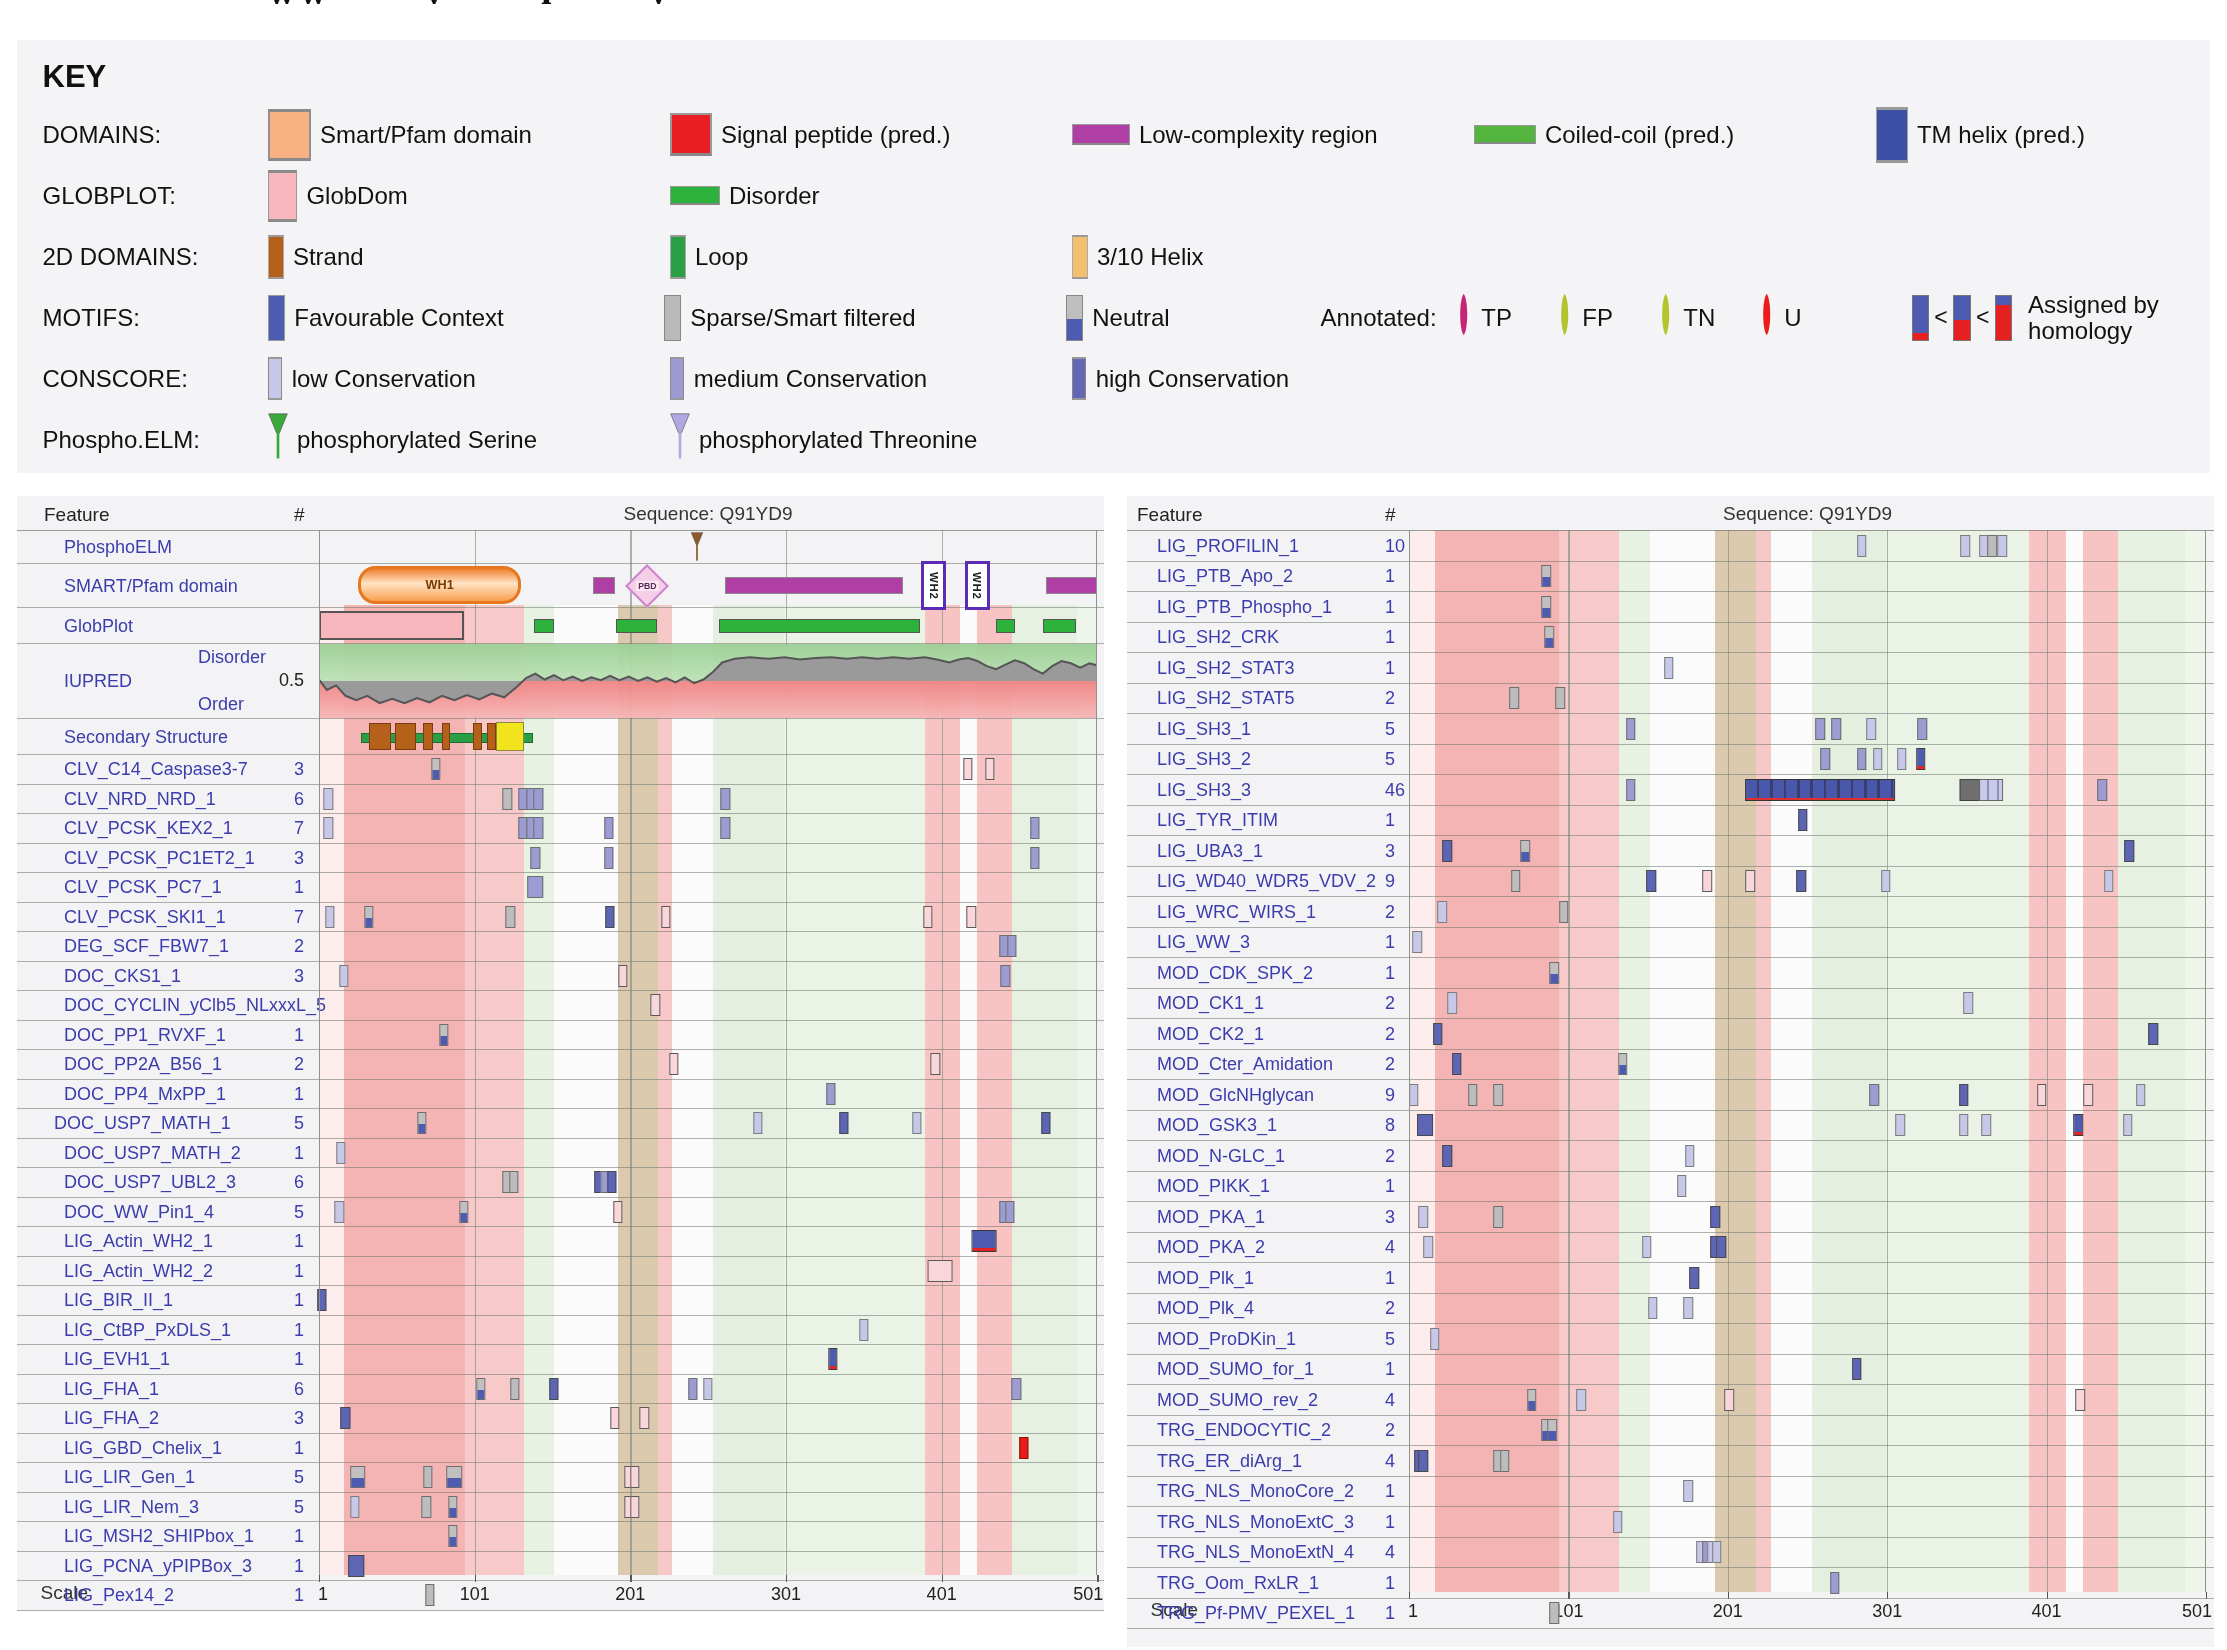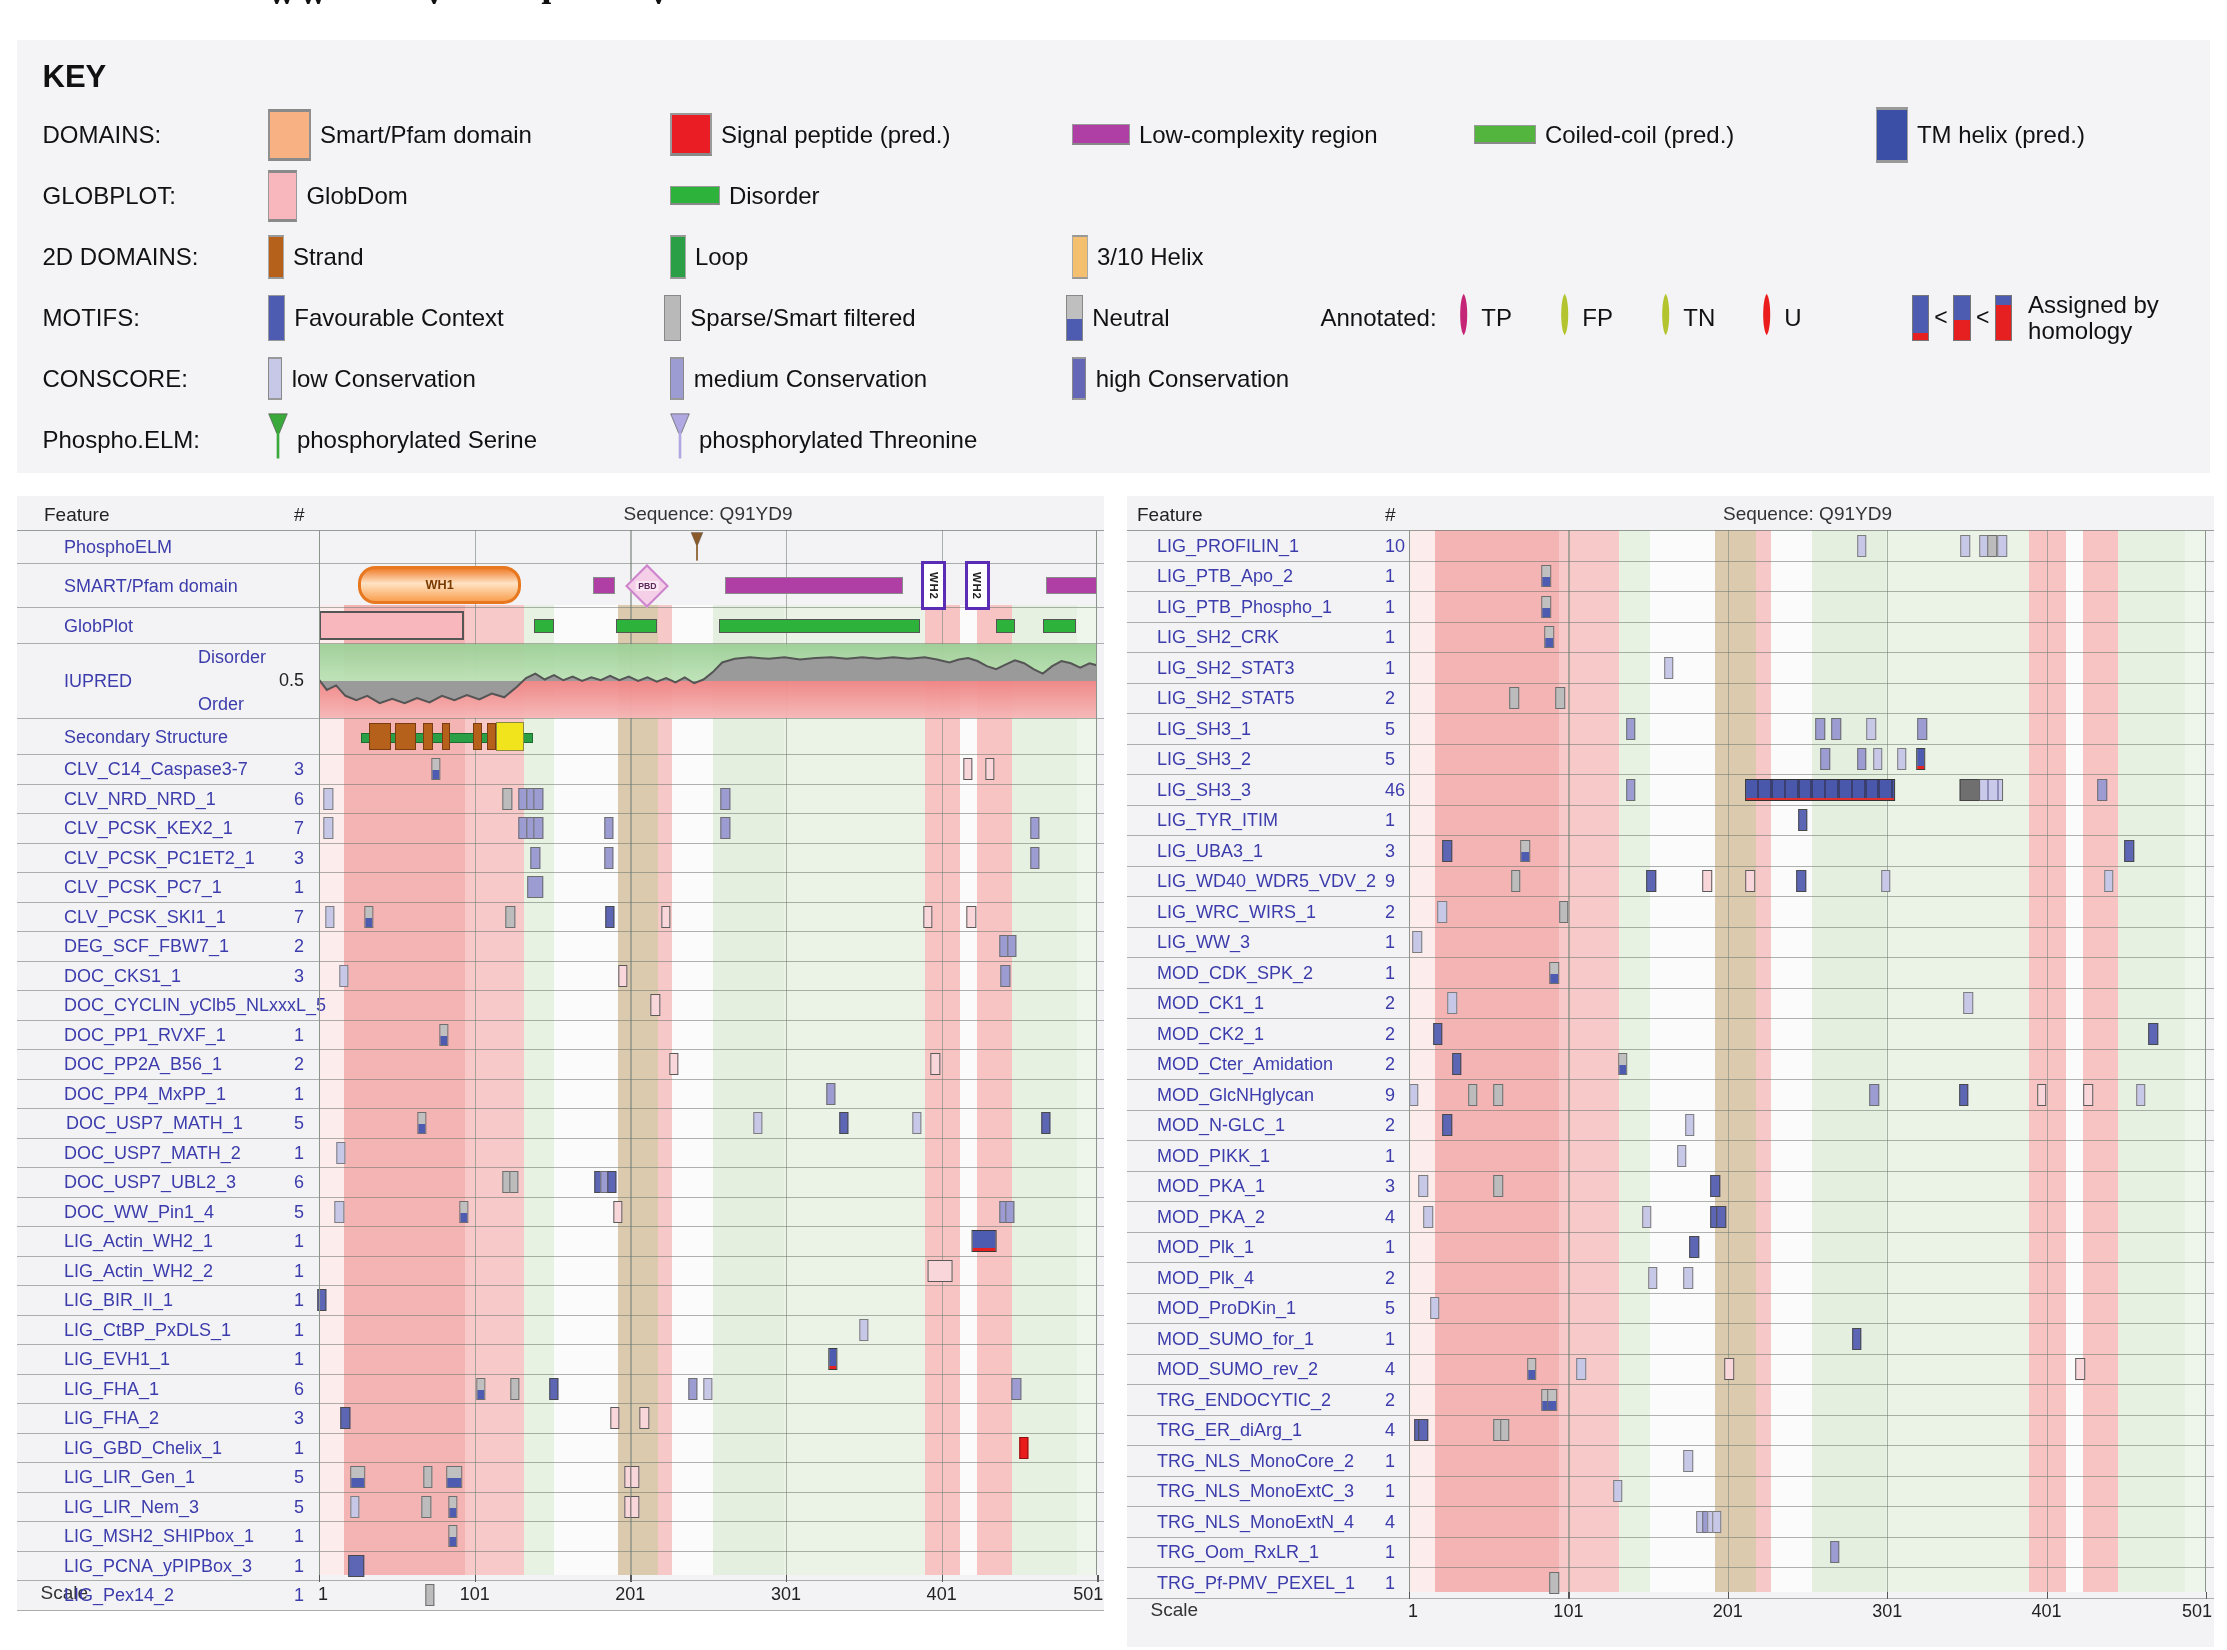--- a/index.html
+++ b/index.html
@@ -452,21 +452,21 @@
           </div>
         </div>
         <div class="prow" style="height: 28.5px;">
           <span class="flabel" style="left: 47px;">DOC_PP4_MxPP_1</span>
           <span class="fcount" style="left: 277px;">1</span>
           <div class="fplot" style="left: 302px; right: 6.7px;">
             <div class="mark m-med" style="left: 65.8%; width: 1.2%; min-width: 8.7px;"></div>
           </div>
         </div>
         <div class="prow" style="height: 28.5px;">
-          <span class="flabel" style="left: 49px;">DOC_USP7_MATH_1</span>
+          <span class="flabel" style="left: 37px;">DOC_USP7_MATH_1</span>
           <span class="fcount" style="left: 277px;">5</span>
           <div class="fplot" style="left: 302px; right: 6.7px;">
             <div class="mark m-neutral" style="left: 13.2%; width: 1.2%; min-width: 8.7px;"></div>
             <div class="mark m-low" style="left: 56.4%; width: 1.2%; min-width: 8.7px;"></div>
             <div class="mark m-high" style="left: 67.4%; width: 1.2%; min-width: 8.7px;"></div>
             <div class="mark m-low" style="left: 76.8%; width: 1.2%; min-width: 8.7px;"></div>
             <div class="mark m-high" style="left: 93.4%; width: 1.2%; min-width: 8.7px;"></div>
           </div>
         </div>
         <div class="prow" style="height: 28.5px;">
@@ -818,20 +818,32 @@
             <div class="mark m-gray" style="left: 8%; width: 1.2%; min-width: 8.7px;"></div>
             <div class="mark m-gray" style="left: 11.2%; width: 1.2%; min-width: 8.7px;"></div>
             <div class="mark m-med" style="left: 58.4%; width: 1.2%; min-width: 8.7px;"></div>
             <div class="mark m-high" style="left: 69.6%; width: 1.2%; min-width: 8.7px;"></div>
             <div class="mark m-pink" style="left: 79.4%; width: 1.2%; min-width: 8.7px;"></div>
             <div class="mark m-pink" style="left: 85.2%; width: 1.2%; min-width: 8.7px;"></div>
             <div class="mark m-low" style="left: 91.8%; width: 1.2%; min-width: 8.7px;"></div>
           </div>
         </div>
         <div class="prow" style="height: 29.5px;">
+          <span class="flabel" style="left: 30px;">MOD_GSK3_1</span>
+          <span class="fcount" style="left: 258px;">8</span>
+          <div class="fplot" style="left: 282px; right: 8px;">
+            <div class="mark m-high" style="left: 2%; width: 2%; min-width: 8.7px;"></div>
+            <div class="mark m-low" style="left: 61.6%; width: 1.2%; min-width: 8.7px;"></div>
+            <div class="mark m-low" style="left: 69.6%; width: 1.2%; min-width: 8.7px;"></div>
+            <div class="mark m-low" style="left: 72.4%; width: 1.2%; min-width: 8.7px;"></div>
+            <div class="mark m-homology" style="left: 84%; width: 1.2%; min-width: 8.7px;"></div>
+            <div class="mark m-low" style="left: 90.2%; width: 1.2%; min-width: 8.7px;"></div>
+          </div>
+        </div>
+        <div class="prow" style="height: 29.5px;">
           <span class="flabel" style="left: 30px;">MOD_N-GLC_1</span>
           <span class="fcount" style="left: 258px;">2</span>
           <div class="fplot" style="left: 282px; right: 8px;">
             <div class="mark m-high" style="left: 4.8%; width: 1.2%; min-width: 8.7px;"></div>
             <div class="mark m-low" style="left: 35.2%; width: 1.2%; min-width: 8.7px;"></div>
           </div>
         </div>
         <div class="prow" style="height: 29.5px;">
           <span class="flabel" style="left: 30px;">MOD_PIKK_1</span>
           <span class="fcount" style="left: 258px;">1</span>

